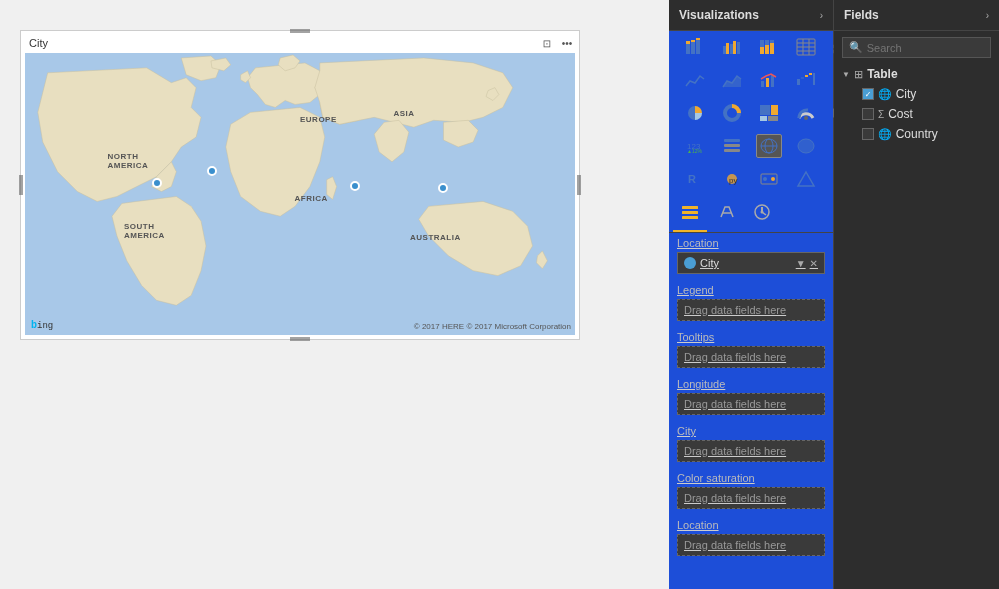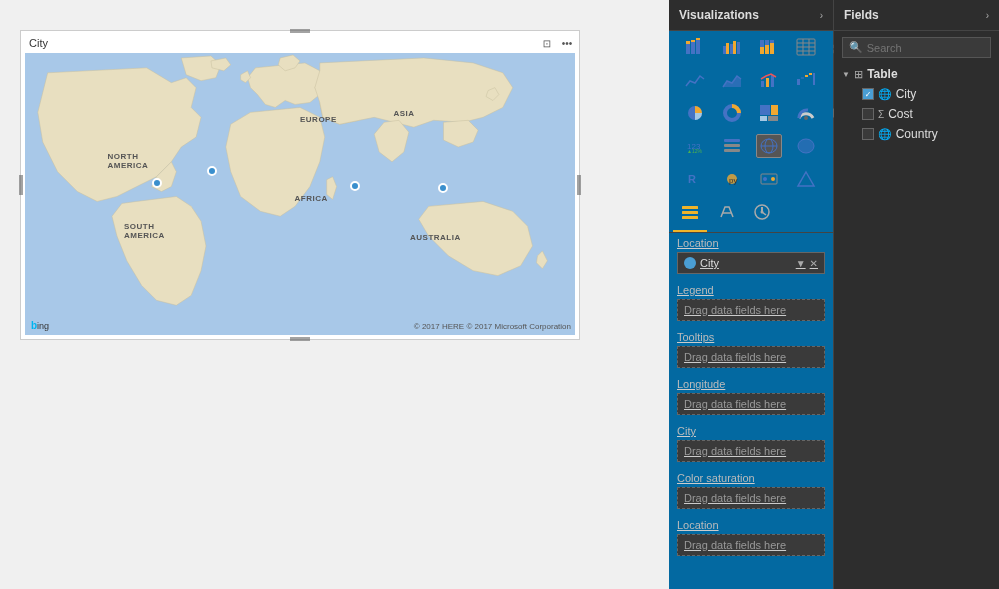--- a/index.html
+++ b/index.html
@@ -77,20 +77,21 @@
       width: 100%;
       height: 100%;
     }
 
     .bing-logo {
       position: absolute;
       bottom: 4px;
       left: 6px;
       font-size: 9px;
       color: #333;
+      font-family: Liberation Mono, monospace;
     }
 
     .map-copyright {
       position: absolute;
       bottom: 4px;
       right: 4px;
       font-size: 8px;
       color: #555;
     }
 
@@ -112,21 +113,21 @@
       background: #2d2d2d;
       display: flex;
       flex-direction: column;
       color: #ccc;
       overflow: hidden;
     }
 
     
     .viz-panel {
       width: 165px;
-      background: #0369a1;
+      background: #1d4ed8;
       border-right: 1px solid #444;
     }
 
     .fields-panel {
       flex: 1;
       background: #2d2d2d;
     }
 
     .panels-container {
       display: flex;

